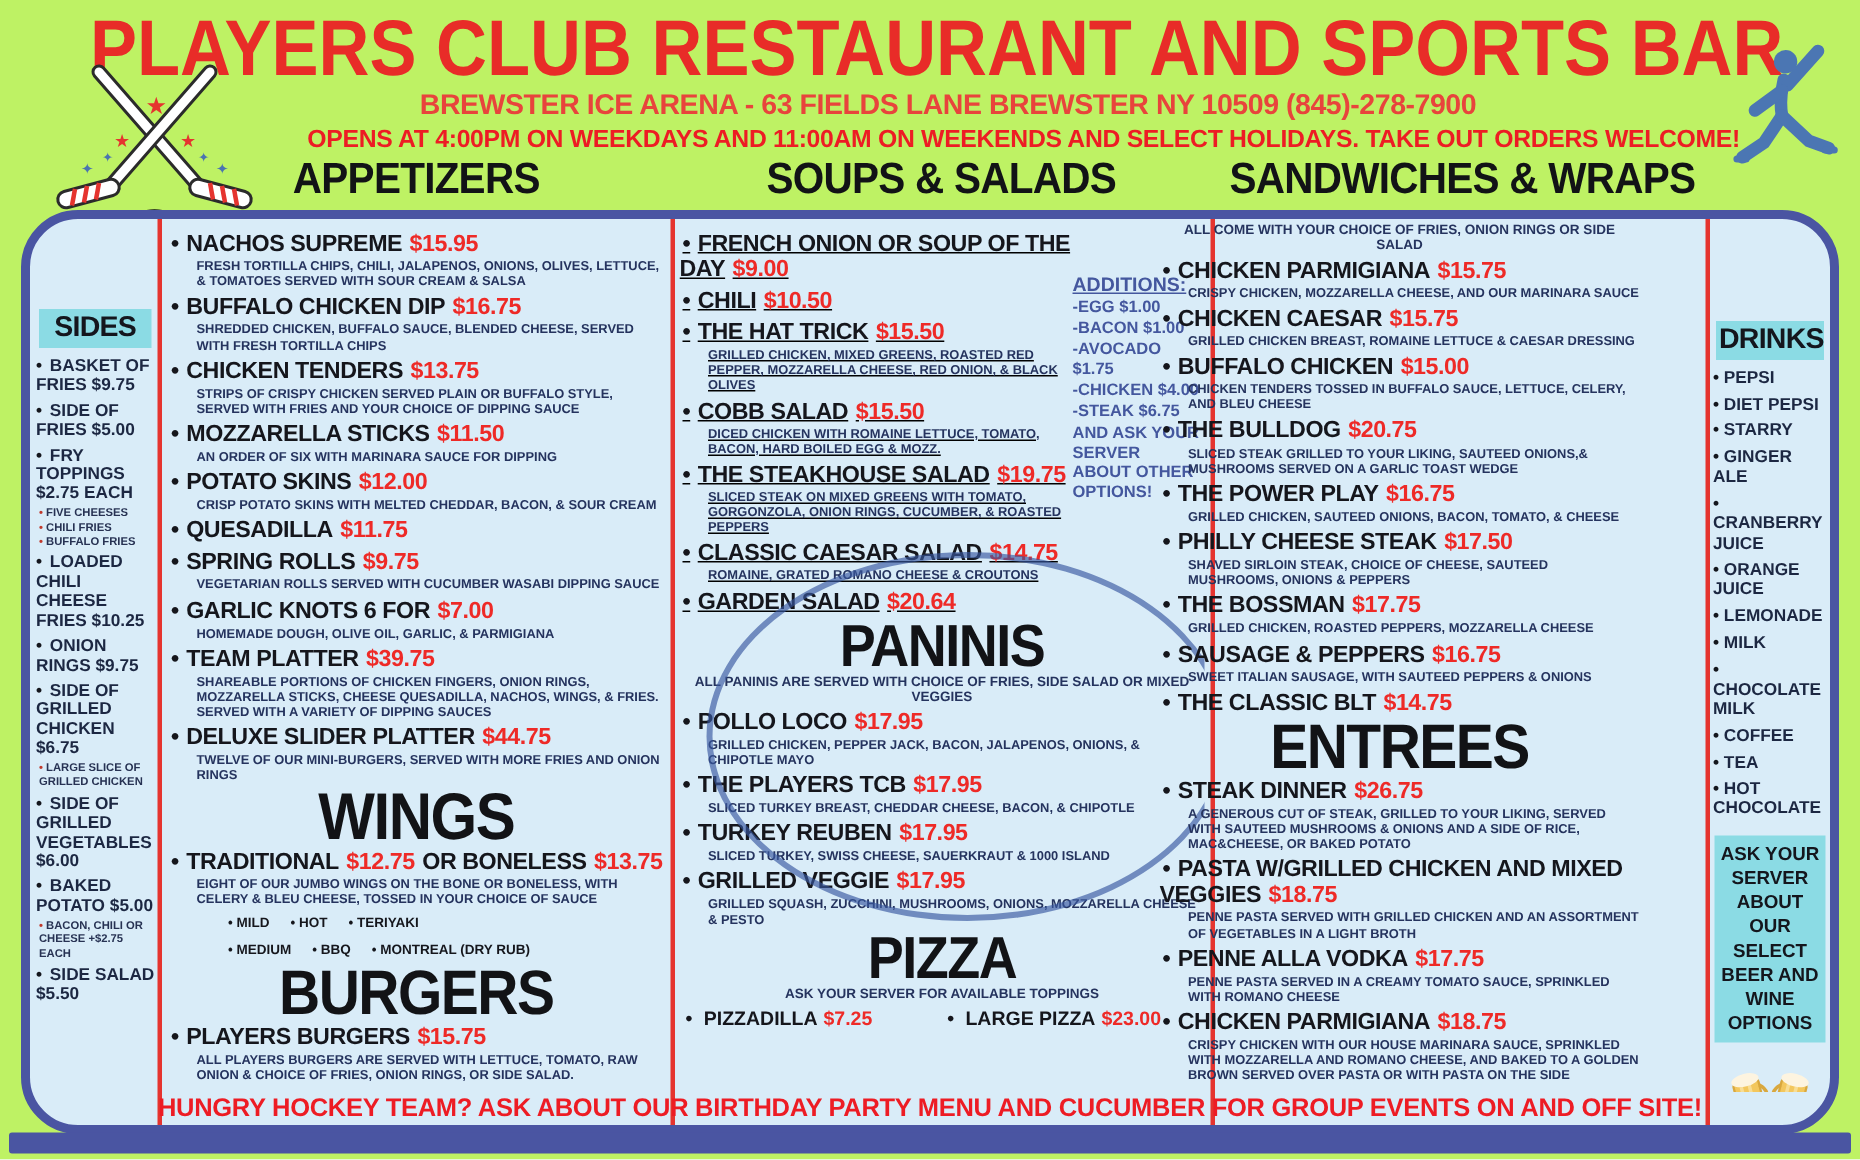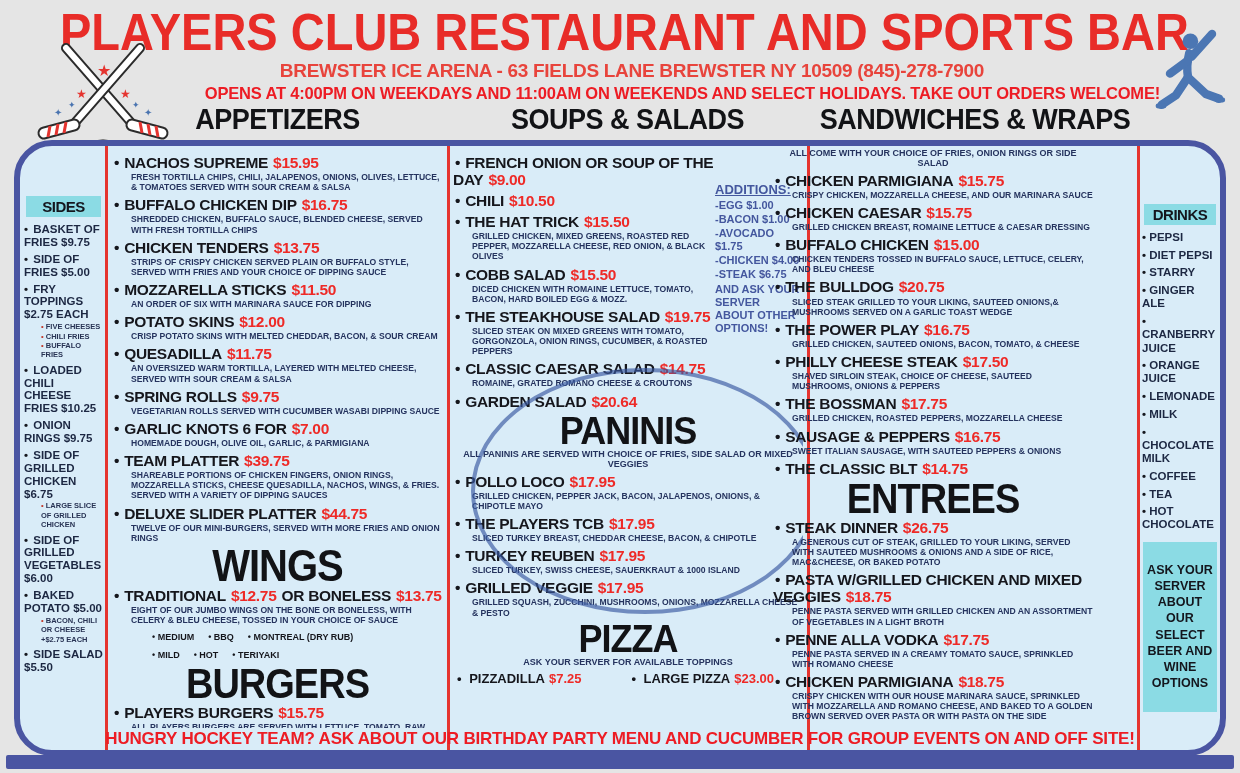--- a/index.html
+++ b/index.html
@@ -1,17 +1,17 @@
 <!DOCTYPE html>
 <html><head>
 <meta charset="utf-8">
 <style>
   html,body{margin:0;padding:0;background:#ffffff;}
   body{width:1240px;height:773px;font-family:"Liberation Sans",sans-serif;overflow:hidden;}
-  .page{position:relative;width:1240px;height:773px;background:#e5e5e5;}
+  .page{position:relative;width:1240px;height:773px;background:#bef264;}
 
   
   .hdr-title{position:absolute;top:4px;left:60px;width:1120px;text-align:center;
     color:#e82c28;font-weight:900;font-size:47px;letter-spacing:0px;line-height:1.05;
     transform:scaleY(1.12);transform-origin:top center;white-space:nowrap;}
   .hdr-sub{position:absolute;top:60px;left:132px;width:1000px;text-align:center;
     color:#e8443c;font-weight:700;font-size:19px;letter-spacing:-0.3px;white-space:nowrap;}
   .hdr-hours{position:absolute;top:84px;left:100px;width:1060px;text-align:right;
     color:#ed1c24;font-weight:700;font-size:16.5px;letter-spacing:-0.2px;white-space:nowrap;}
   .col-hdr{position:absolute;top:103px;color:#121316;font-weight:900;font-size:27px;
@@ -31,26 +31,26 @@
   #col-sides{left:4px;width:79px;}
   #col-app{left:92px;width:331px;}
   #col-mid{left:433px;width:350px;}
   #col-right{left:753px;width:320px;}
   #col-drinks{left:1122px;width:76px;}
 
   ul{list-style:none;margin:0;padding:0;}
 
   
   .cyan-label{display:block;background:#8bdbe4;color:#14161d;font-weight:800;
-    text-align:center;font-size:15px;padding:2px 2px;margin:6px 2px 6px 2px;letter-spacing:-0.5px;}
+    text-align:center;font-size:19px;padding:2px 2px;margin:16px 2px 6px 2px;letter-spacing:-0.5px;}
 
   
   .side-item{margin-bottom:4px;color:#1c2742;font-weight:800;font-size:11.5px;line-height:1.12;}
   .side-item .blt{color:#14161d;margin-right:2px;}
-  .sub-list{margin:1px 0 1px 17px;}
+  .sub-list{margin:1px 0 1px 2px;}
   .sub-list li{font-size:7.5px;font-weight:800;color:#273253;line-height:1.25;}
   .sub-list li::before{content:"• ";color:#c0392b;}
   .drink-item{color:#1c2742;font-weight:800;font-size:11.5px;line-height:1.15;margin-bottom:4.5px;}
   .drink-item::before{content:"• ";color:#14161d;}
 
   
   .menu-item{margin-bottom:4px;}
   .mi-line{font-weight:900;font-size:15.5px;line-height:1.1;color:#15161c;letter-spacing:-0.3px;}
   .mi-line .blt{margin:0 5px 0 2px;}
   .mi-price{color:#ee2a27;margin-left:5px;}
@@ -61,36 +61,36 @@
   .sauce-row span::before{content:"• ";}
 
   .big-title{font-weight:900;color:#121316;text-align:center;line-height:0.95;
     letter-spacing:-1px;transform:scaleY(1.1);transform-origin:center;margin:3px 0 2px 0;}
   .t-wings{font-size:40px;} .t-burgers{font-size:38px;} .t-paninis{font-size:36px;}
   .t-pizza{font-size:36px;} .t-entrees{font-size:38px;}
   .section-note{font-size:9px;font-weight:800;color:#25335e;text-align:center;line-height:1.1;margin-bottom:3px;}
 
   
   #soups-wrap{position:relative;padding-top:8px;}
-  #soups-list{width:262px;}
+  #soups-list{width:262px;text-decoration:underline;}
   .additions-box{position:absolute;top:36px;right:2px;width:86px;color:#44579e;font-weight:800;}
   .additions-title{font-size:13px;text-decoration:underline;margin-bottom:2px;}
   .additions-box li{font-size:11px;line-height:1.25;}
   .additions-note{font-size:11px;line-height:1.2;margin-top:1px;}
   .two-col{display:flex;justify-content:space-between;padding:0 4px;}
   .two-col ul{width:49%;}
   .pz-item,.kid-item{font-weight:900;font-size:13px;color:#15161c;line-height:1.2;margin-bottom:2px;}
   .pz-item .blt,.kid-item .blt{margin-right:4px;}
   .pz-price{color:#ee2a27;margin-left:4px;}
   .watermark-ring{position:absolute;left:18px;top:222px;width:340px;height:238px;
     border:4px solid rgba(55,88,160,0.65);border-radius:50%;pointer-events:none;}
 
   
   .beer-box{background:#8bdbe4;color:#14161d;font-weight:800;font-size:12.5px;text-align:center;
-    padding:20px 3px;margin:10px 1px 8px 1px;line-height:1.3;}
+    padding:4px 3px;margin:10px 1px 8px 1px;line-height:1.3;}
   .beer-mugs{display:block;margin:4px auto 0 auto;}
 
   
   .board-footer{position:absolute;left:80px;right:80px;bottom:1px;text-align:center;
     color:#ed1c24;font-weight:900;font-size:17px;letter-spacing:-0.2px;white-space:nowrap;}
   .bottom-bar{position:absolute;left:6px;right:6px;top:755px;height:14px;background:#4a55a2;border-radius:2px;}
 </style>
 </head>
 <body>
 
@@ -190,21 +190,20 @@
           <li class="menu-item">
             <div class="mi-line"><span class="blt">•</span><span class="mi-name">MOZZARELLA STICKS</span><span class="mi-price">$11.50</span></div>
             <div class="mi-desc">AN ORDER OF SIX WITH MARINARA SAUCE FOR DIPPING</div>
           </li>
           <li class="menu-item">
             <div class="mi-line"><span class="blt">•</span><span class="mi-name">POTATO SKINS</span><span class="mi-price">$12.00</span></div>
             <div class="mi-desc">CRISP POTATO SKINS WITH MELTED CHEDDAR, BACON, &amp; SOUR CREAM</div>
           </li>
           <li class="menu-item">
             <div class="mi-line"><span class="blt">•</span><span class="mi-name">QUESADILLA</span><span class="mi-price">$11.75</span></div>
-            <div class="mi-desc">AN OVERSIZED WARM TORTILLA, LAYERED WITH MELTED CHEESE, SERVED WITH SOUR CREAM &amp; SALSA</div>
           </li>
           <li class="menu-item">
             <div class="mi-line"><span class="blt">•</span><span class="mi-name">SPRING ROLLS</span><span class="mi-price">$9.75</span></div>
             <div class="mi-desc">VEGETARIAN ROLLS SERVED WITH CUCUMBER WASABI DIPPING SAUCE</div>
           </li>
           <li class="menu-item">
             <div class="mi-line"><span class="blt">•</span><span class="mi-name">GARLIC KNOTS 6 FOR</span><span class="mi-price">$7.00</span></div>
             <div class="mi-desc">HOMEMADE DOUGH, OLIVE OIL, GARLIC, &amp; PARMIGIANA</div>
           </li>
           <li class="menu-item">
@@ -215,22 +214,22 @@
             <div class="mi-line"><span class="blt">•</span><span class="mi-name">DELUXE SLIDER PLATTER</span><span class="mi-price">$44.75</span></div>
             <div class="mi-desc">TWELVE OF OUR MINI-BURGERS, SERVED WITH MORE FRIES AND ONION RINGS</div>
           </li>
         </ul>
       <div class="big-title t-wings">WINGS</div>
       <ul id="wings-list">
           <li class="menu-item">
             <div class="mi-line"><span class="blt">•</span><span class="mi-name">TRADITIONAL</span><span class="mi-price">$12.75</span><span class="mi-name mi-name2">OR BONELESS</span><span class="mi-price">$13.75</span></div>
             <div class="mi-desc">EIGHT OF OUR JUMBO WINGS ON THE BONE OR BONELESS, WITH CELERY &amp; BLEU CHEESE, TOSSED IN YOUR CHOICE OF SAUCE</div>
             <div class="sauce-rows">
+              <div class="sauce-row"><span>MILD</span><span>HOT</span><span>TERIYAKI</span></div>
               <div class="sauce-row"><span>MEDIUM</span><span>BBQ</span><span>MONTREAL (DRY RUB)</span></div>
-              <div class="sauce-row"><span>MILD</span><span>HOT</span><span>TERIYAKI</span></div>
             </div>
           </li>
         </ul>
       <div class="big-title t-burgers">BURGERS</div>
       <ul id="burgers-list">
           <li class="menu-item">
             <div class="mi-line"><span class="blt">•</span><span class="mi-name">PLAYERS BURGERS</span><span class="mi-price">$15.75</span></div>
             <div class="mi-desc">ALL PLAYERS BURGERS ARE SERVED WITH LETTUCE, TOMATO, RAW ONION &amp; CHOICE OF FRIES, ONION RINGS, OR SIDE SALAD.</div>
           </li>
         </ul>

